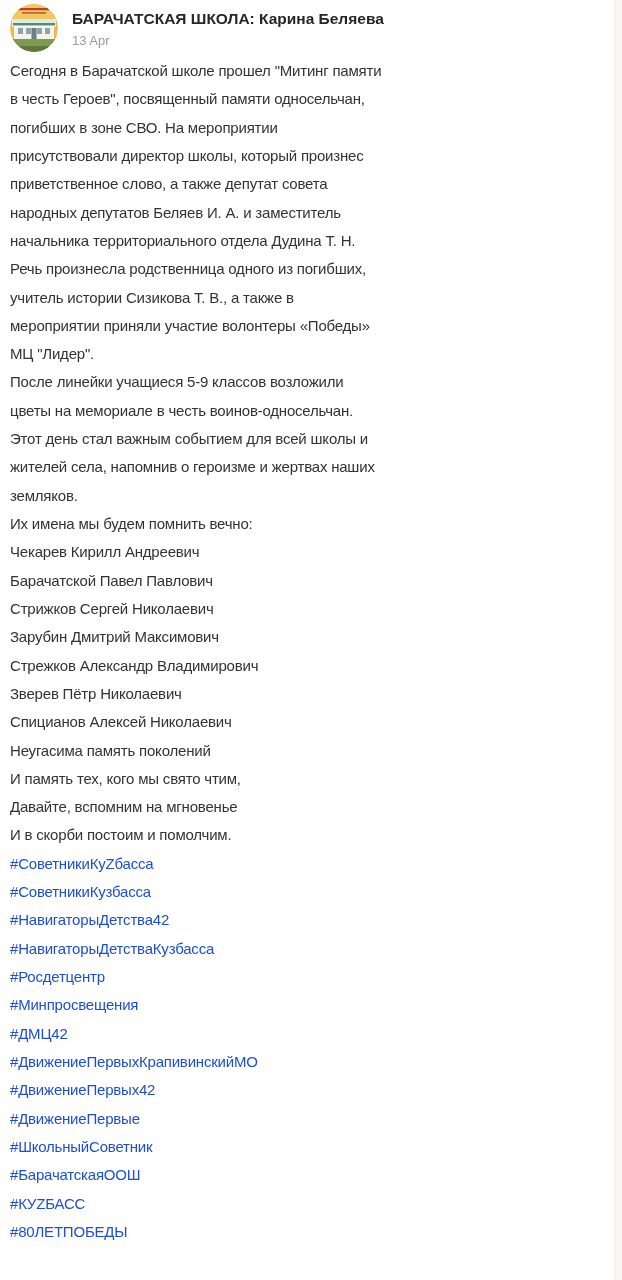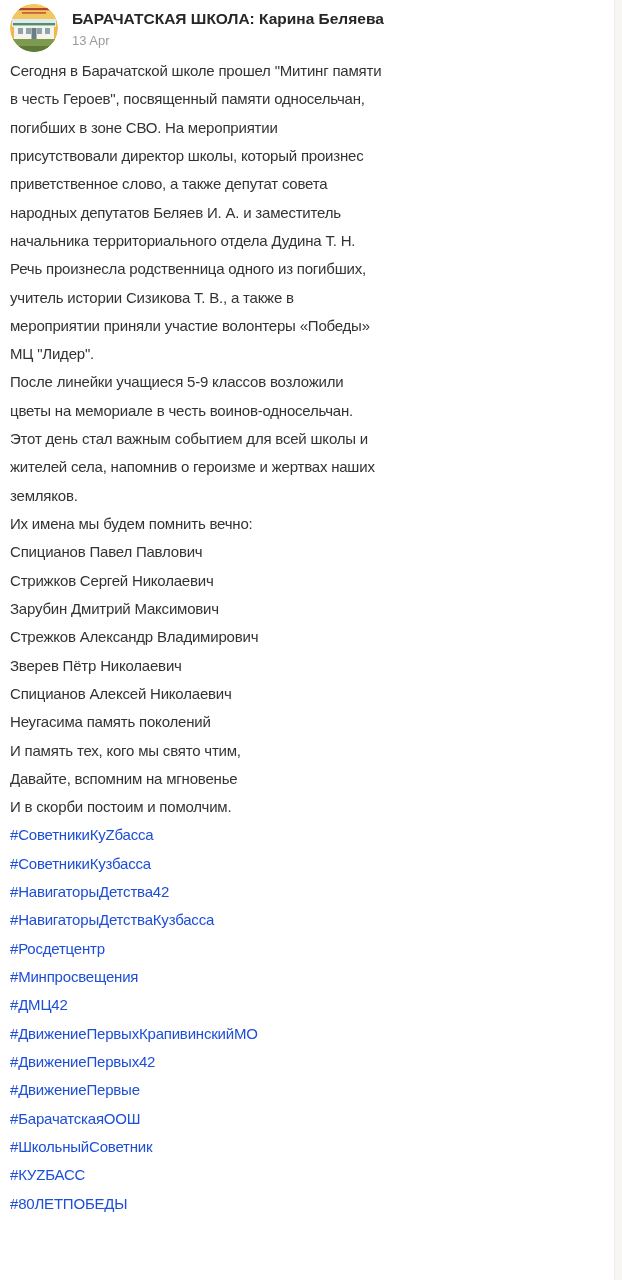--- a/index.html
+++ b/index.html
@@ -132,36 +132,36 @@
 Речь произнесла родственница одного из погибших,
 учитель истории Сизикова Т. В., а также в
 мероприятии приняли участие волонтеры «Победы»
 МЦ "Лидер".
 После линейки учащиеся 5-9 классов возложили
 цветы на мемориале в честь воинов-односельчан.
 Этот день стал важным событием для всей школы и
 жителей села, напомнив о героизме и жертвах наших
 земляков.
 Их имена мы будем помнить вечно:</div>
-    <div class="text-block"><div>Спицианов Павел Павлович</div><div>Стрижков Сергей Николаевич</div><div>Зарубин Дмитрий Максимович</div><div>Стрежков Александр Владимирович</div><div>Зверев Пётр Николаевич</div><div>Спицианов Алексей Николаевич</div></div>
+    <div class="text-block"><div>Чекарев Кирилл Андреевич</div><div>Барачатской Павел Павлович</div><div>Стрижков Сергей Николаевич</div><div>Зарубин Дмитрий Максимович</div><div>Стрежков Александр Владимирович</div><div>Зверев Пётр Николаевич</div><div>Спицианов Алексей Николаевич</div></div>
     <div class="text-block">Неугасима память поколений
 И память тех, кого мы свято чтим,
 Давайте, вспомним на мгновенье
 И в скорби постоим и помолчим.</div>
     <div>
         <span class="hashtag-line">#СоветникиКуZбасса</span>
         <span class="hashtag-line">#СоветникиКузбасса</span>
         <span class="hashtag-line">#НавигаторыДетства42</span>
         <span class="hashtag-line">#НавигаторыДетстваКузбасса</span>
         <span class="hashtag-line">#Росдетцентр</span>
         <span class="hashtag-line">#Минпросвещения</span>
         <span class="hashtag-line">#ДМЦ42</span>
         <span class="hashtag-line">#ДвижениеПервыхКрапивинскийМО</span>
         <span class="hashtag-line">#ДвижениеПервых42</span>
         <span class="hashtag-line">#ДвижениеПервые</span>
+        <span class="hashtag-line">#ШкольныйСоветник</span>
         <span class="hashtag-line">#БарачатскаяООШ</span>
-        <span class="hashtag-line">#ШкольныйСоветник</span>
         <span class="hashtag-line">#КУZБАСС</span>
         <span class="hashtag-line">#80ЛЕТПОБЕДЫ</span>
       </div>
   </div>
 
 </div>
 
 </body></html>

